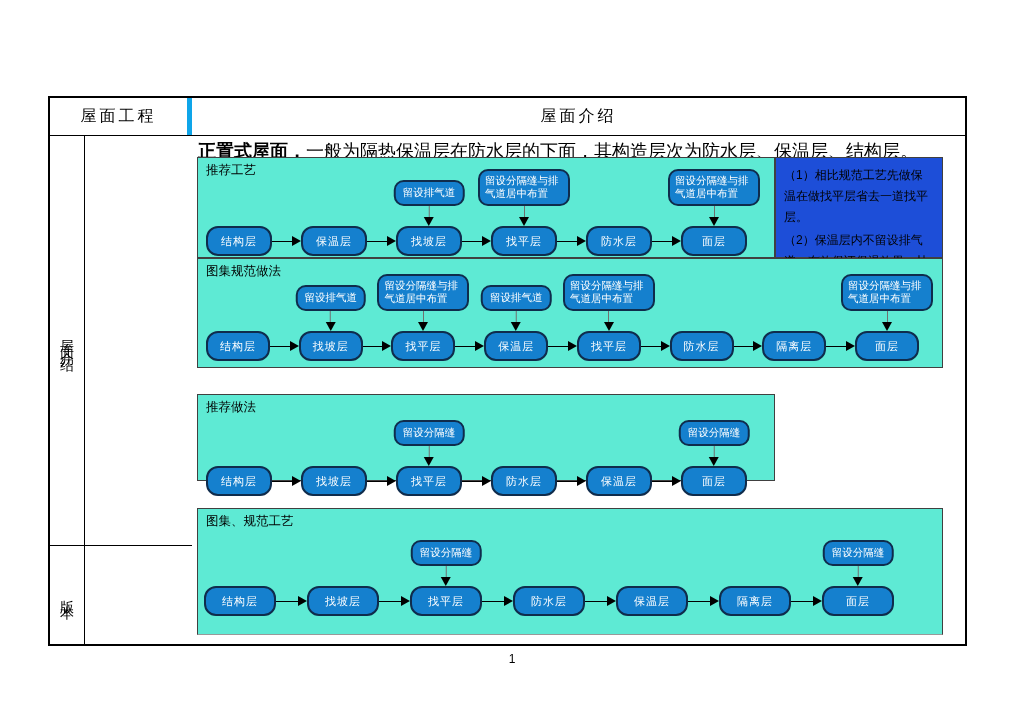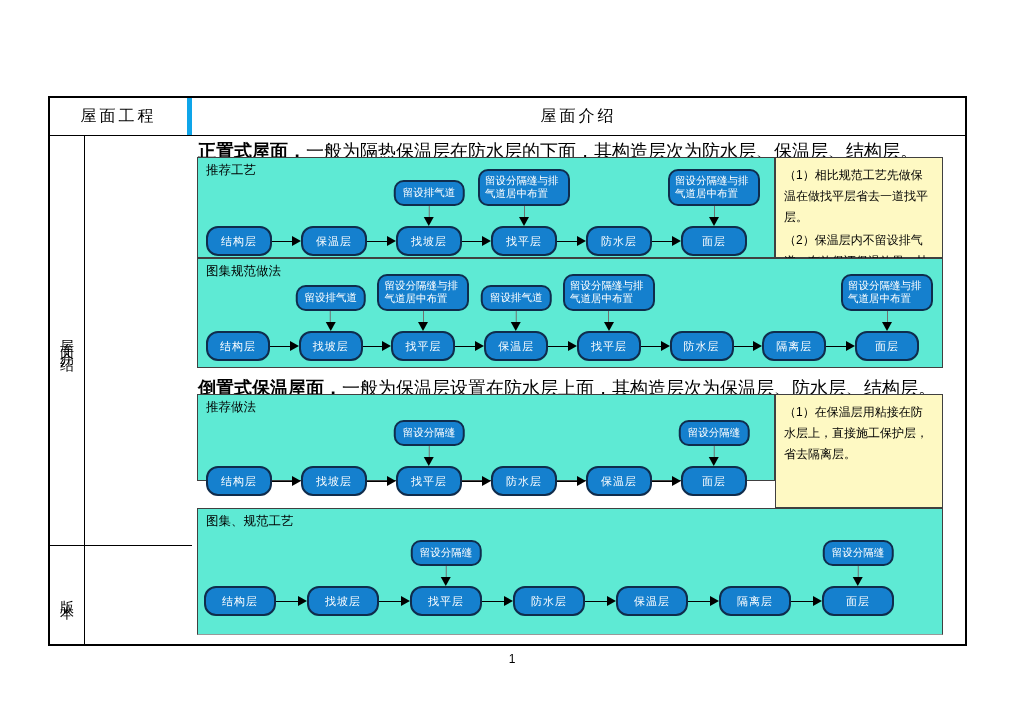--- a/index.html
+++ b/index.html
@@ -27,21 +27,21 @@
   .cellB1 { position:absolute; left:0; top:0; width:107px; height:409px; display:flex; flex-direction:column; justify-content:center; padding-left:7px; gap:6px; font-size:13px; }
   .cellB2 { position:absolute; left:0; top:409px; width:107px; height:99px; display:flex; align-items:center; padding-left:9px; font-size:13px; }
 
   
   .intro { position:absolute; left:198px; width:760px; font-size:18px; white-space:nowrap; }
   .intro b { font-weight:bold; }
 
   .sect { position:absolute; border:1px solid #404040; background:#5eead4; }
   .sect-label { position:absolute; left:8px; top:4px; font-size:12.5px; }
 
-  .note { position:absolute; border:1px solid #404040; background:#fef9c3; padding:7px 8px 0 8px; font-size:12px; line-height:1.75; }
+  .note { position:absolute; border:1px solid #404040; background:#1d4ed8; padding:7px 8px 0 8px; font-size:12px; line-height:1.75; }
   .note div { margin-bottom:2px; }
 
   .flow-row { position:absolute; display:flex; align-items:center; }
   .node-wrap { position:relative; flex:0 0 auto; }
   .flow-node { height:30px; display:flex; align-items:center; justify-content:center;
     background:var(--node-fill,#1580ce); border:2px solid var(--node-border,#0f2c4c);
     border-radius:12px; color:#fff; font-size:11px; letter-spacing:1px; }
   .h-arrow { flex:1 1 auto; position:relative; height:30px; min-width:16px; }
   .h-arrow::before { content:""; position:absolute; left:0; right:7px; top:50%; border-top:1px solid #000; }
   .h-arrow::after { content:""; position:absolute; right:0; top:50%; transform:translateY(-50%);
@@ -189,23 +189,20 @@
           <div class="flow-node" style="width: 64px;">面层</div>
           <div class="callout">
             <div class="bubble two-line">留设分隔缝与排气道居中布置</div>
             <div class="stem"></div>
             <div class="tri"></div>
           </div>
         </div>
       </div>
   </div>
 
-  <div class="intro" style="top:376px;">
-    <b>倒置式保温屋面，</b><span>一般为保温层设置在防水层上面，其构造层次为保温层、防水层、结构层。</span>
-  </div>
 
   <div class="sect" style="left:197px; top:394px; width:578px; height:87px;">
     <div class="sect-label">推荐做法</div>
     <div class="flow-row" style="left:8px; right:27px; top:71px;">
         <div class="node-wrap">
           <div class="flow-node" style="width: 66px;">结构层</div>
         </div>
         <div class="h-arrow"></div>
         <div class="node-wrap">
           <div class="flow-node" style="width: 66px;">找坡层</div>
@@ -232,23 +229,20 @@
           <div class="flow-node" style="width: 66px;">面层</div>
           <div class="callout">
             <div class="bubble">留设分隔缝</div>
             <div class="stem"></div>
             <div class="tri"></div>
           </div>
         </div>
       </div>
   </div>
 
-  <div class="note" style="left:775px; top:394px; width:168px; height:114px;">
-    <div>（1）在保温层用粘接在防水层上，直接施工保护层，省去隔离层。</div>
-  </div>
 
   <div class="sect" style="left:197px; top:508px; width:746px; height:127px; border-bottom-color:#999;">
     <div class="sect-label">图集、规范工艺</div>
     <div class="flow-row" style="left:6px; right:48px; top:77px;">
         <div class="node-wrap">
           <div class="flow-node" style="width: 72px;">结构层</div>
         </div>
         <div class="h-arrow"></div>
         <div class="node-wrap">
           <div class="flow-node" style="width: 72px;">找坡层</div>

